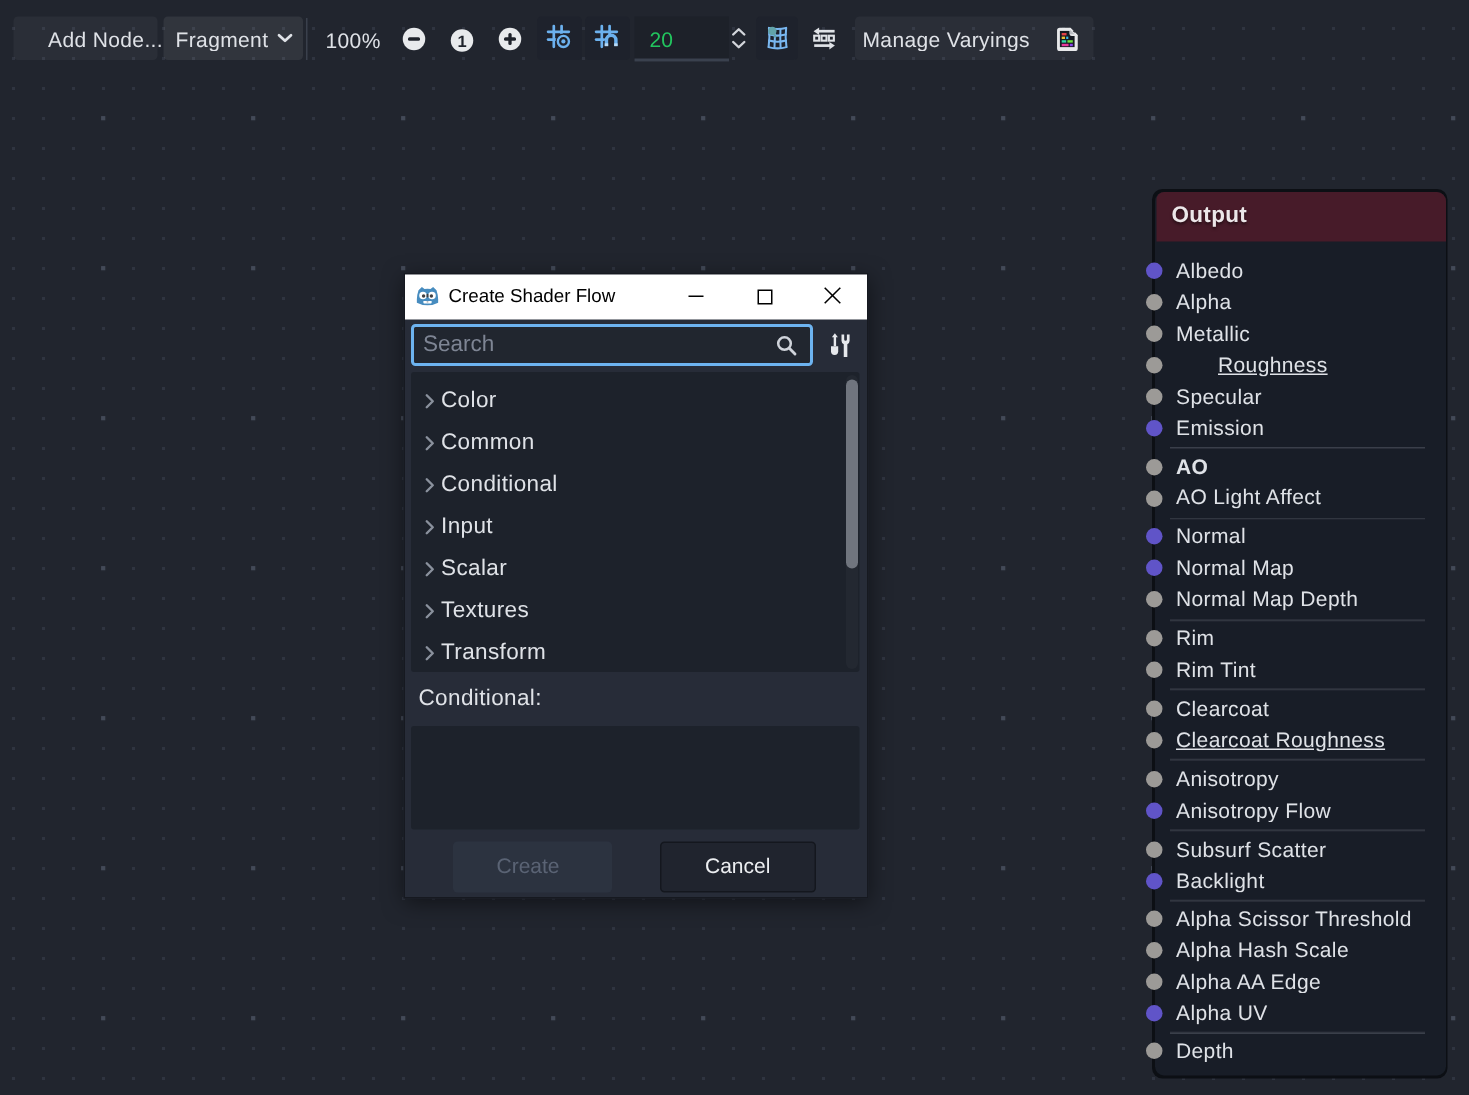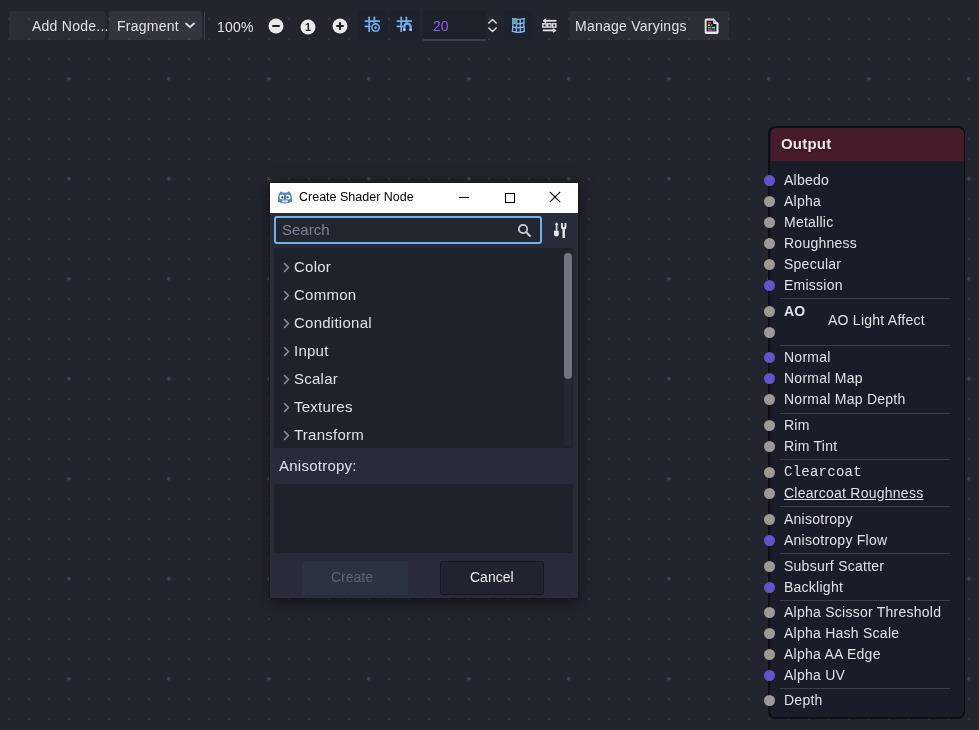--- a/index.html
+++ b/index.html
@@ -66,21 +66,21 @@
         <line x1="5.2" y1="1.4" x2="5.2" y2="15.2"></line>
         <line x1="10.4" y1="1.4" x2="10.4" y2="6.6"></line>
         <line x1="1.4" y1="5.2" x2="15.2" y2="5.2"></line>
         <line x1="1.4" y1="10.4" x2="6.6" y2="10.4"></line>
       </g>
 <path d="M8.3 14.6 V10.7 a3.15 3.15 0 0 1 6.3 0 V14.6" fill="none" stroke="#6cb1ee" stroke-width="2.3"></path>
 <rect x="7.15" y="12.9" width="2.3" height="1.9" fill="#b8daf6"></rect>
 <rect x="13.45" y="12.9" width="2.3" height="1.9" fill="#b8daf6"></rect>
     </svg>
 <div class="abs" style="left:423px;top:11px;width:63px;height:28px;background:#1d2129;border-bottom:2px solid #3a414e;"></div>
-<div class="abs gtx" style="left:433px;top:18px;color:#8b5cf6;font-size:14px;">20</div>
+<div class="abs gtx" style="left:433px;top:18px;color:#22c55e;font-size:14px;">20</div>
 <svg class="abs" style="left:487px;top:18px" width="11" height="15" viewBox="0 0 11 15">
 <g fill="none" stroke="#d2d5da" stroke-width="1.6" stroke-linecap="round" stroke-linejoin="round">
 <polyline points="1.8,5 5.5,1.5 9.2,5"></polyline>
         <polyline points="1.8,10 5.5,13.5 9.2,10"></polyline>
       </g>
     </svg>
 <div class="abs tbtn" style="left:504px;top:11px;width:28px;height:29px;"></div>
 <svg class="abs" style="left:509px;top:16px" width="18" height="18" viewBox="0 0 18 18">
 <g fill="none" stroke="#79b7f0" stroke-width="1.35" stroke-linecap="round">
 <path d="M3.6 2.6 Q4.4 9 3.4 15.4"></path>
@@ -127,41 +127,41 @@
 <div class="abs" style="left:769.8px;top:128px;width:194px;height:588.5px;background:#181d27;border-radius:6px;"></div>
 <div class="abs" style="left:771.3px;top:128.2px;width:192.5px;height:33.3px;background:#471b29;border-radius:5px 6px 0 0;"></div>
 <div class="abs gtx" style="left:781px;top:135px;color:#ece7e9;font-size:15px;font-weight:bold;letter-spacing:0.2px;text-shadow:0 1px 2px rgba(0,0,0,0.5);text-align:right;">Output</div>
 <div class="abs" style="left:763.5px;top:174.5px;width:11px;height:11px;border-radius:50%;background:#6054c8;"></div>
 <div class="abs txt" style="left:784px;top:171.5px;">Albedo</div>
 <div class="abs" style="left:763.5px;top:195.5px;width:11px;height:11px;border-radius:50%;background:#9c9a97;"></div>
 <div class="abs txt" style="left:784px;top:192.5px;text-align:center;">Alpha</div>
 <div class="abs" style="left:763.5px;top:216.5px;width:11px;height:11px;border-radius:50%;background:#9c9a97;"></div>
 <div class="abs txt" style="left:784px;top:213.5px;">Metallic</div>
 <div class="abs" style="left:763.5px;top:237.5px;width:11px;height:11px;border-radius:50%;background:#9c9a97;"></div>
-<div class="abs txt" style="left:784px;top:234.5px;">Roughness</div>
+<div class="abs txt" style="left:812px;top:234.5px;text-decoration:underline;">Roughness</div>
 <div class="abs" style="left:763.5px;top:258.5px;width:11px;height:11px;border-radius:50%;background:#9c9a97;"></div>
 <div class="abs txt" style="left:784px;top:255.5px;">Specular</div>
 <div class="abs" style="left:763.5px;top:279.5px;width:11px;height:11px;border-radius:50%;background:#6054c8;"></div>
 <div class="abs txt" style="left:784px;top:276.5px;">Emission</div>
 <div class="abs" style="left:763.5px;top:305.5px;width:11px;height:11px;border-radius:50%;background:#9c9a97;"></div>
 <div class="abs txt" style="left:784px;top:302.5px;font-weight:bold;">AO</div>
 <div class="abs" style="left:763.5px;top:326.5px;width:11px;height:11px;border-radius:50%;background:#9c9a97;"></div>
-<div class="abs txt" style="left:784px;top:312px;margin-left:44px;">AO Light Affect</div>
+<div class="abs txt" style="left:784px;top:323px;">AO Light Affect</div>
 <div class="abs" style="left:763.5px;top:352.0px;width:11px;height:11px;border-radius:50%;background:#6054c8;"></div>
 <div class="abs txt" style="left:784px;top:349.0px;text-align:center;">Normal</div>
 <div class="abs" style="left:763.5px;top:373.0px;width:11px;height:11px;border-radius:50%;background:#6054c8;"></div>
 <div class="abs txt" style="left:784px;top:370.0px;">Normal Map</div>
 <div class="abs" style="left:763.5px;top:394.0px;width:11px;height:11px;border-radius:50%;background:#9c9a97;"></div>
 <div class="abs txt" style="left:784px;top:391.0px;">Normal Map Depth</div>
 <div class="abs" style="left:763.5px;top:420.0px;width:11px;height:11px;border-radius:50%;background:#9c9a97;"></div>
 <div class="abs txt" style="left:784px;top:417.0px;">Rim</div>
 <div class="abs" style="left:763.5px;top:441.0px;width:11px;height:11px;border-radius:50%;background:#9c9a97;"></div>
 <div class="abs txt" style="left:784px;top:438.0px;">Rim Tint</div>
 <div class="abs" style="left:763.5px;top:466.5px;width:11px;height:11px;border-radius:50%;background:#9c9a97;"></div>
-<div class="abs txt" style="left:784px;top:463.5px;font-family:Liberation Mono, monospace;">Clearcoat</div>
+<div class="abs txt" style="left:784px;top:463.5px;">Clearcoat</div>
 <div class="abs" style="left:763.5px;top:487.5px;width:11px;height:11px;border-radius:50%;background:#9c9a97;"></div>
 <div class="abs txt" style="left:784px;top:484.5px;text-decoration:underline;">Clearcoat Roughness</div>
 <div class="abs" style="left:763.5px;top:513.5px;width:11px;height:11px;border-radius:50%;background:#9c9a97;"></div>
 <div class="abs txt" style="left:784px;top:510.5px;">Anisotropy</div>
 <div class="abs" style="left:763.5px;top:534.5px;width:11px;height:11px;border-radius:50%;background:#6054c8;"></div>
 <div class="abs txt" style="left:784px;top:531.5px;">Anisotropy Flow</div>
 <div class="abs" style="left:763.5px;top:561.0px;width:11px;height:11px;border-radius:50%;background:#9c9a97;"></div>
 <div class="abs txt" style="left:784px;top:558.0px;">Subsurf Scatter</div>
 <div class="abs" style="left:763.5px;top:582.0px;width:11px;height:11px;border-radius:50%;background:#6054c8;"></div>
 <div class="abs txt" style="left:784px;top:579.0px;">Backlight</div>
@@ -188,21 +188,21 @@
 <svg class="abs" style="left:277px;top:189px" width="16" height="16" viewBox="0 0 32 32">
 <path d="M4 9 L8.5 4.5 l3.5 2.8 q4 -0.9 8 0 L23.5 4.5 L28 9 l1.6 6 l0.6 6 v4.5 q-6.8 3.6 -14.2 3.6 T1.8 25.5 V21 l0.6 -6 z" fill="#478cbf"></path>
 <circle cx="10" cy="16" r="5" fill="#fff"></circle>
       <circle cx="22" cy="16" r="5" fill="#fff"></circle>
 <circle cx="10.8" cy="16.6" r="2.3" fill="#414042"></circle>
       <circle cx="21.2" cy="16.6" r="2.3" fill="#414042"></circle>
 <rect x="14.7" y="13.8" width="2.6" height="5" rx="1.1" fill="#414042"></rect>
 <path d="M10.5 23.2 h11 v2.4 a1.1 1.1 0 0 1 -1.1 1.1 h-8.8 a1.1 1.1 0 0 1 -1.1 -1.1 z" fill="#fff"></path>
 <rect x="14.9" y="23.3" width="2.2" height="2.3" fill="#b9bcc1"></rect>
 </svg>
-<div class="abs gtx" style="left:299px;top:190px;color:#000;font-size:12.5px;">Create Shader Node</div>
+<div class="abs gtx" style="left:299px;top:190px;color:#000;font-size:12.5px;">Create Shader Flow</div>
 <div class="abs" style="left:459px;top:197px;width:10px;height:1.4px;background:#000;"></div>
 <div class="abs" style="left:504.5px;top:193px;width:10px;height:10px;border:1.1px solid #000;box-sizing:border-box;"></div>
 <svg class="abs" style="left:549px;top:191px" width="12" height="12" viewBox="0 0 12 12">
 <g stroke="#000" stroke-width="1.05">
         <line x1="0.8" y1="0.8" x2="11.2" y2="11.2"></line>
         <line x1="11.2" y1="0.8" x2="0.8" y2="11.2"></line>
       </g>
     </svg>
 <div class="abs" style="left:274px;top:216px;width:268px;height:28px;background:#21262f;border:2px solid #6db3f0;border-radius:3px;box-sizing:border-box;"></div>
 <div class="abs gtx" style="left:282px;top:221px;color:#7e8594;font-size:15px;">Search</div>
@@ -242,18 +242,18 @@
 <svg class="abs" style="left:283px;top:401.5px" width="7" height="11" viewBox="0 0 7 11">
 <polyline points="1.5,1.5 5.5,5.5 1.5,9.5" fill="none" stroke="#8a919d" stroke-width="1.6" stroke-linejoin="round" stroke-linecap="round"></polyline>
     </svg>
 <div class="abs txt" style="left:294px;top:398.0px;font-size:15px;">Textures</div>
 <svg class="abs" style="left:283px;top:429.5px" width="7" height="11" viewBox="0 0 7 11">
 <polyline points="1.5,1.5 5.5,5.5 1.5,9.5" fill="none" stroke="#8a919d" stroke-width="1.6" stroke-linejoin="round" stroke-linecap="round"></polyline>
     </svg>
 <div class="abs txt" style="left:294px;top:426.0px;font-size:15px;">Transform</div>
 <div class="abs" style="left:563.5px;top:250px;width:8px;height:196px;background:#232831;border-radius:4px;"></div>
 <div class="abs" style="left:563.5px;top:253px;width:8px;height:126px;background:#70757e;border-radius:4px;"></div>
-<div class="abs txt" style="left:279px;top:457px;font-size:15px;">Anisotropy:</div>
+<div class="abs txt" style="left:279px;top:457px;font-size:15px;">Conditional:</div>
 <div class="abs" style="left:274px;top:484px;width:299px;height:69px;background:#1d222b;border-radius:2px;"></div>
 <div class="abs" style="left:302px;top:561px;width:106px;height:34px;background:#2c3340;border-radius:3px;"></div>
 <div class="abs gtx" style="left:331px;top:569px;color:#5a6374;font-size:14px;">Create</div>
 <div class="abs" style="left:440px;top:561px;width:104px;height:34px;background:#20242e;border:1px solid #14171e;border-radius:3px;box-sizing:border-box;"></div>
 <div class="abs gtx" style="left:470px;top:569px;color:#eceef1;font-size:14px;">Cancel</div>
 </div>
 </body></html>

